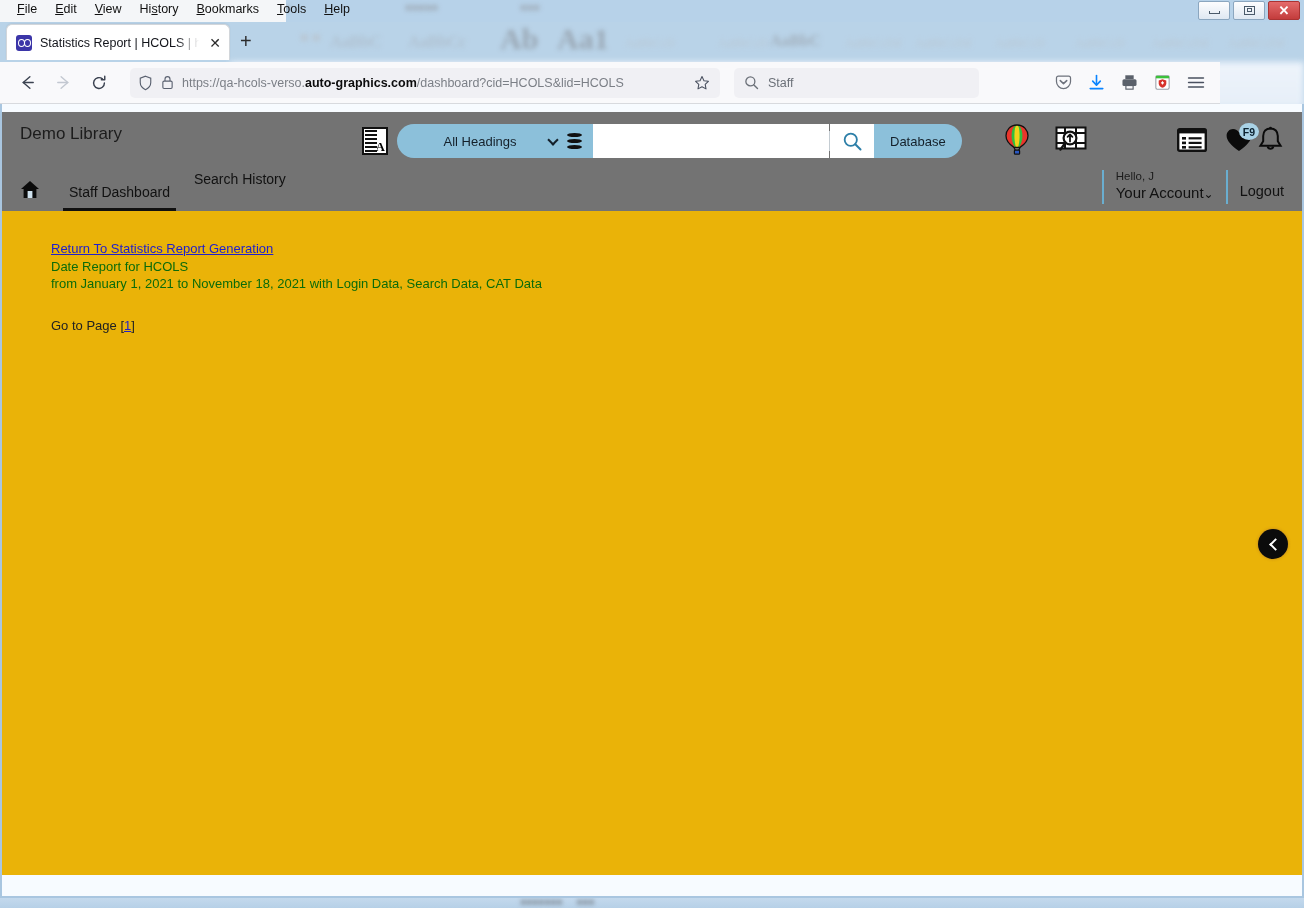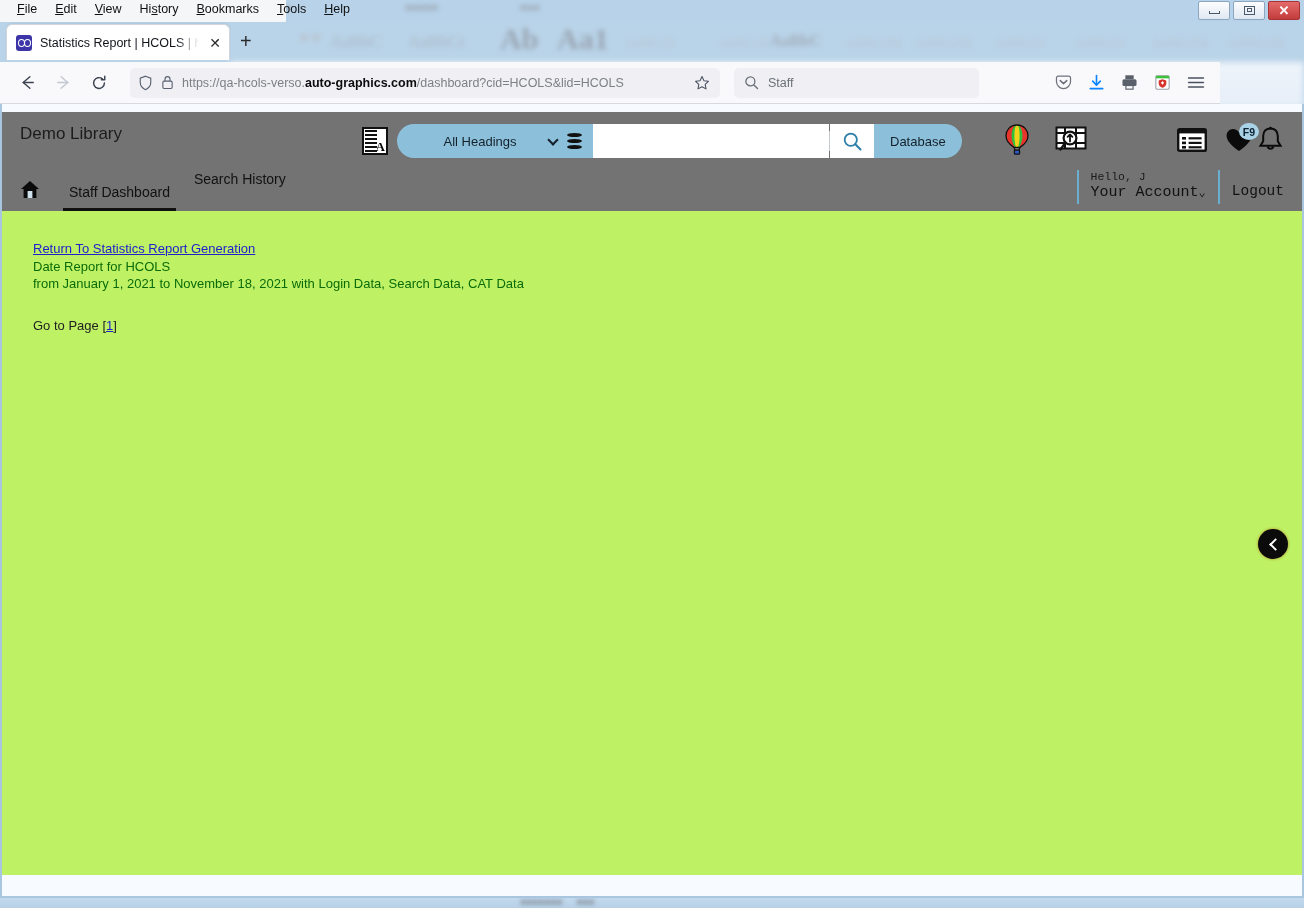--- a/index.html
+++ b/index.html
@@ -158,21 +158,21 @@
   }
   #q-div { width:1px; height:20px; background:#b9c6cf; background:#c4ccd2;}
   #q-search-btn { width:44px; height:34px; background:#fff; display:flex; align-items:center; justify-content:center;}
   #advanced {
     height:34px; background:#8cc0da; border-radius:0 17px 17px 0;
     display:flex; align-items:center; padding:0 16px; font-size:13px; color:#14202a;
   }
   #hdr-icons { position:absolute; right:18px; top:12px; display:flex; align-items:center; gap:0;}
   .hicon { display:flex; align-items:center; justify-content:center; }
 
-  #accountarea { position:absolute; right:18px; top:58px; display:flex; align-items:center; gap:0;font-family:Liberation Mono, monospace;}
+  #accountarea { position:absolute; right:18px; top:58px; display:flex; align-items:center; gap:0;}
   .vline { width:2px; height:34px; background:#6aaed0; margin:0 12px; }
   #hello { font-size:11.5px; color:#1b1b1b; line-height:1.2; }
   #youracct { font-size:15px; color:#111; line-height:1.2; }
   #logout { font-size:14.5px; color:#111; align-self:center; padding-top:8px;}
 
   #navtabs {
     position:absolute; left:0; top:62px; height:37px; width:100%;
     display:flex; align-items:flex-end; padding-left:18px; gap:12px;
   }
   #home-icon { margin-bottom:8px; margin-right:11px; }
@@ -198,21 +198,21 @@
     width:21px; height:21px; border-radius:50%; background:#3a3a3a;
     display:flex; align-items:center; justify-content:center;
   }
   #crumb-close::before, #crumb-close::after {
     content:""; position:absolute; width:11px; height:2.4px; background:#fff; border-radius:1px;
   }
   #crumb-close::before { transform:rotate(45deg); }
   #crumb-close::after { transform:rotate(-45deg); }
 
   
-  #content { background:#bef264; height:664px; position:relative; padding:28px 0 0 31px; }
+  #content { background:#eab308; height:664px; position:relative; padding:28px 0 0 49px; }
   #return-link {
     display:inline-block; font-size:13px; color:#2020cc; text-decoration:underline;
     font-family:"Liberation Sans", sans-serif;
   }
   .greenline {
     font-size:13px; color:#0a6b0a; font-weight:normal; margin-top:2px;
     font-family:"Liberation Sans", sans-serif;
   }
   #gotopage { margin-top:27px; font-size:13px; color:#222; }
   #gotopage a { color:#2020cc; text-decoration:underline; }

